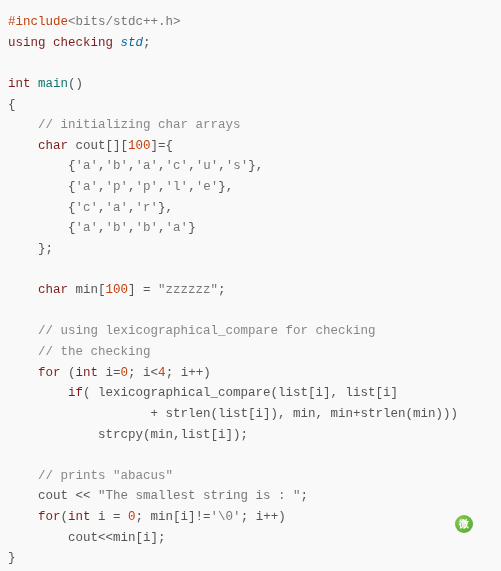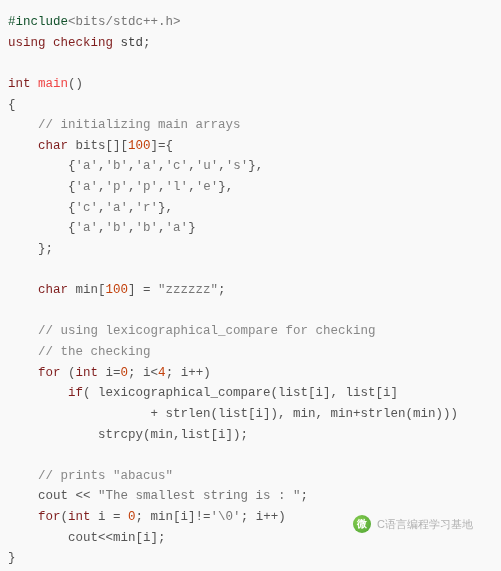--- a/index.html
+++ b/index.html
@@ -12,24 +12,24 @@
     width: 501px;
     box-sizing: border-box;
     color: #555;
   }
   pre {
     margin: 0;
     white-space: pre;
     font-family: inherit;
   }
   .kw   { color: #7f1d1d; }
-  .pp   { color: #14532d; }
+  .pp   { color: #c2410c; }
   .hdr  { color: #777; margin-top: 36px; }
-  .ns   { color: #404040; }
-  .fn   { color: #ef4444; }
+  .ns   { color: #0369a1; font-style: italic; }
+  .fn   { color: #0f766e; }
   .cmt  { color: #888; }
   .num  { color: #c2410c; }
   .str  { color: #777; }
   .ch   { color: #777; }
   .plain{ color: #555; }
   .badge {
     position: absolute;
     right: 28px;
     bottom: 38px;
     display: flex;
@@ -50,22 +50,22 @@
   }
 </style>
 </head>
 <body>
 
 <pre id="code-block"><span><span class="pp">#include</span><span class="hdr">&lt;bits/stdc++.h&gt;</span></span>
 <span><span class="kw">using</span><span class="plain"> </span><span class="kw">checking</span><span class="plain"> </span><span class="ns">std</span><span class="plain">;</span></span>
 <span></span>
 <span><span class="kw">int</span><span class="plain"> </span><span class="fn">main</span><span class="plain">()</span></span>
 <span><span class="plain">{</span></span>
-<span><span class="plain">    </span><span class="cmt">// initializing main arrays</span></span>
-<span><span class="plain">    </span><span class="kw">char</span><span class="plain"> bits[][</span><span class="num">100</span><span class="plain">]={</span></span>
+<span><span class="plain">    </span><span class="cmt">// initializing char arrays</span></span>
+<span><span class="plain">    </span><span class="kw">char</span><span class="plain"> cout[][</span><span class="num">100</span><span class="plain">]={</span></span>
 <span><span class="plain">        {</span><span class="ch">'a'</span><span class="plain">,</span><span class="ch">'b'</span><span class="plain">,</span><span class="ch">'a'</span><span class="plain">,</span><span class="ch">'c'</span><span class="plain">,</span><span class="ch">'u'</span><span class="plain">,</span><span class="ch">'s'</span><span class="plain">},</span></span>
 <span><span class="plain">        {</span><span class="ch">'a'</span><span class="plain">,</span><span class="ch">'p'</span><span class="plain">,</span><span class="ch">'p'</span><span class="plain">,</span><span class="ch">'l'</span><span class="plain">,</span><span class="ch">'e'</span><span class="plain">},</span></span>
 <span><span class="plain">        {</span><span class="ch">'c'</span><span class="plain">,</span><span class="ch">'a'</span><span class="plain">,</span><span class="ch">'r'</span><span class="plain">},</span></span>
 <span><span class="plain">        {</span><span class="ch">'a'</span><span class="plain">,</span><span class="ch">'b'</span><span class="plain">,</span><span class="ch">'b'</span><span class="plain">,</span><span class="ch">'a'</span><span class="plain">}</span></span>
 <span><span class="plain">    };</span></span>
 <span></span>
 <span><span class="plain">    </span><span class="kw">char</span><span class="plain"> min[</span><span class="num">100</span><span class="plain">] = </span><span class="str">"zzzzzz"</span><span class="plain">;</span></span>
 <span></span>
 <span><span class="plain">    </span><span class="cmt">// using lexicographical_compare for checking</span></span>
 <span><span class="plain">    </span><span class="cmt">// the checking</span></span>
@@ -76,14 +76,13 @@
 <span></span>
 <span><span class="plain">    </span><span class="cmt">// prints "abacus"</span></span>
 <span><span class="plain">    cout &lt;&lt; </span><span class="str">"The smallest string is : "</span><span class="plain">;</span></span>
 <span><span class="plain">    </span><span class="kw">for</span><span class="plain">(</span><span class="kw">int</span><span class="plain"> i = </span><span class="num">0</span><span class="plain">; min[i]!=</span><span class="ch">'\0'</span><span class="plain">; i++)</span></span>
 <span><span class="plain">        cout&lt;&lt;min[i];</span></span>
 <span><span class="plain">}</span></span>
 </pre>
 
 <div class="badge">
   <span class="logo">微</span>
-  <span>C语言编程学习基地</span>
 </div>
 
 </body></html>

